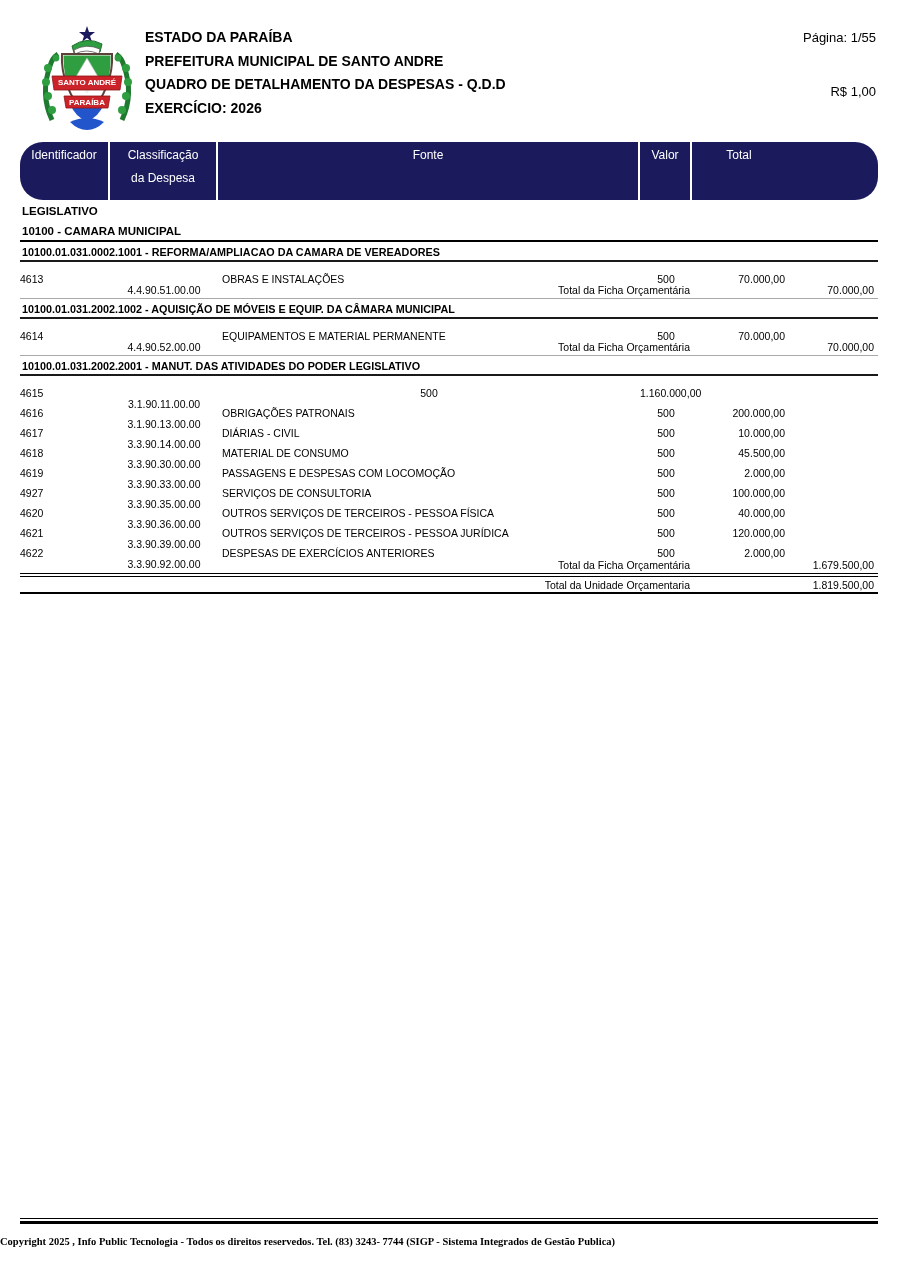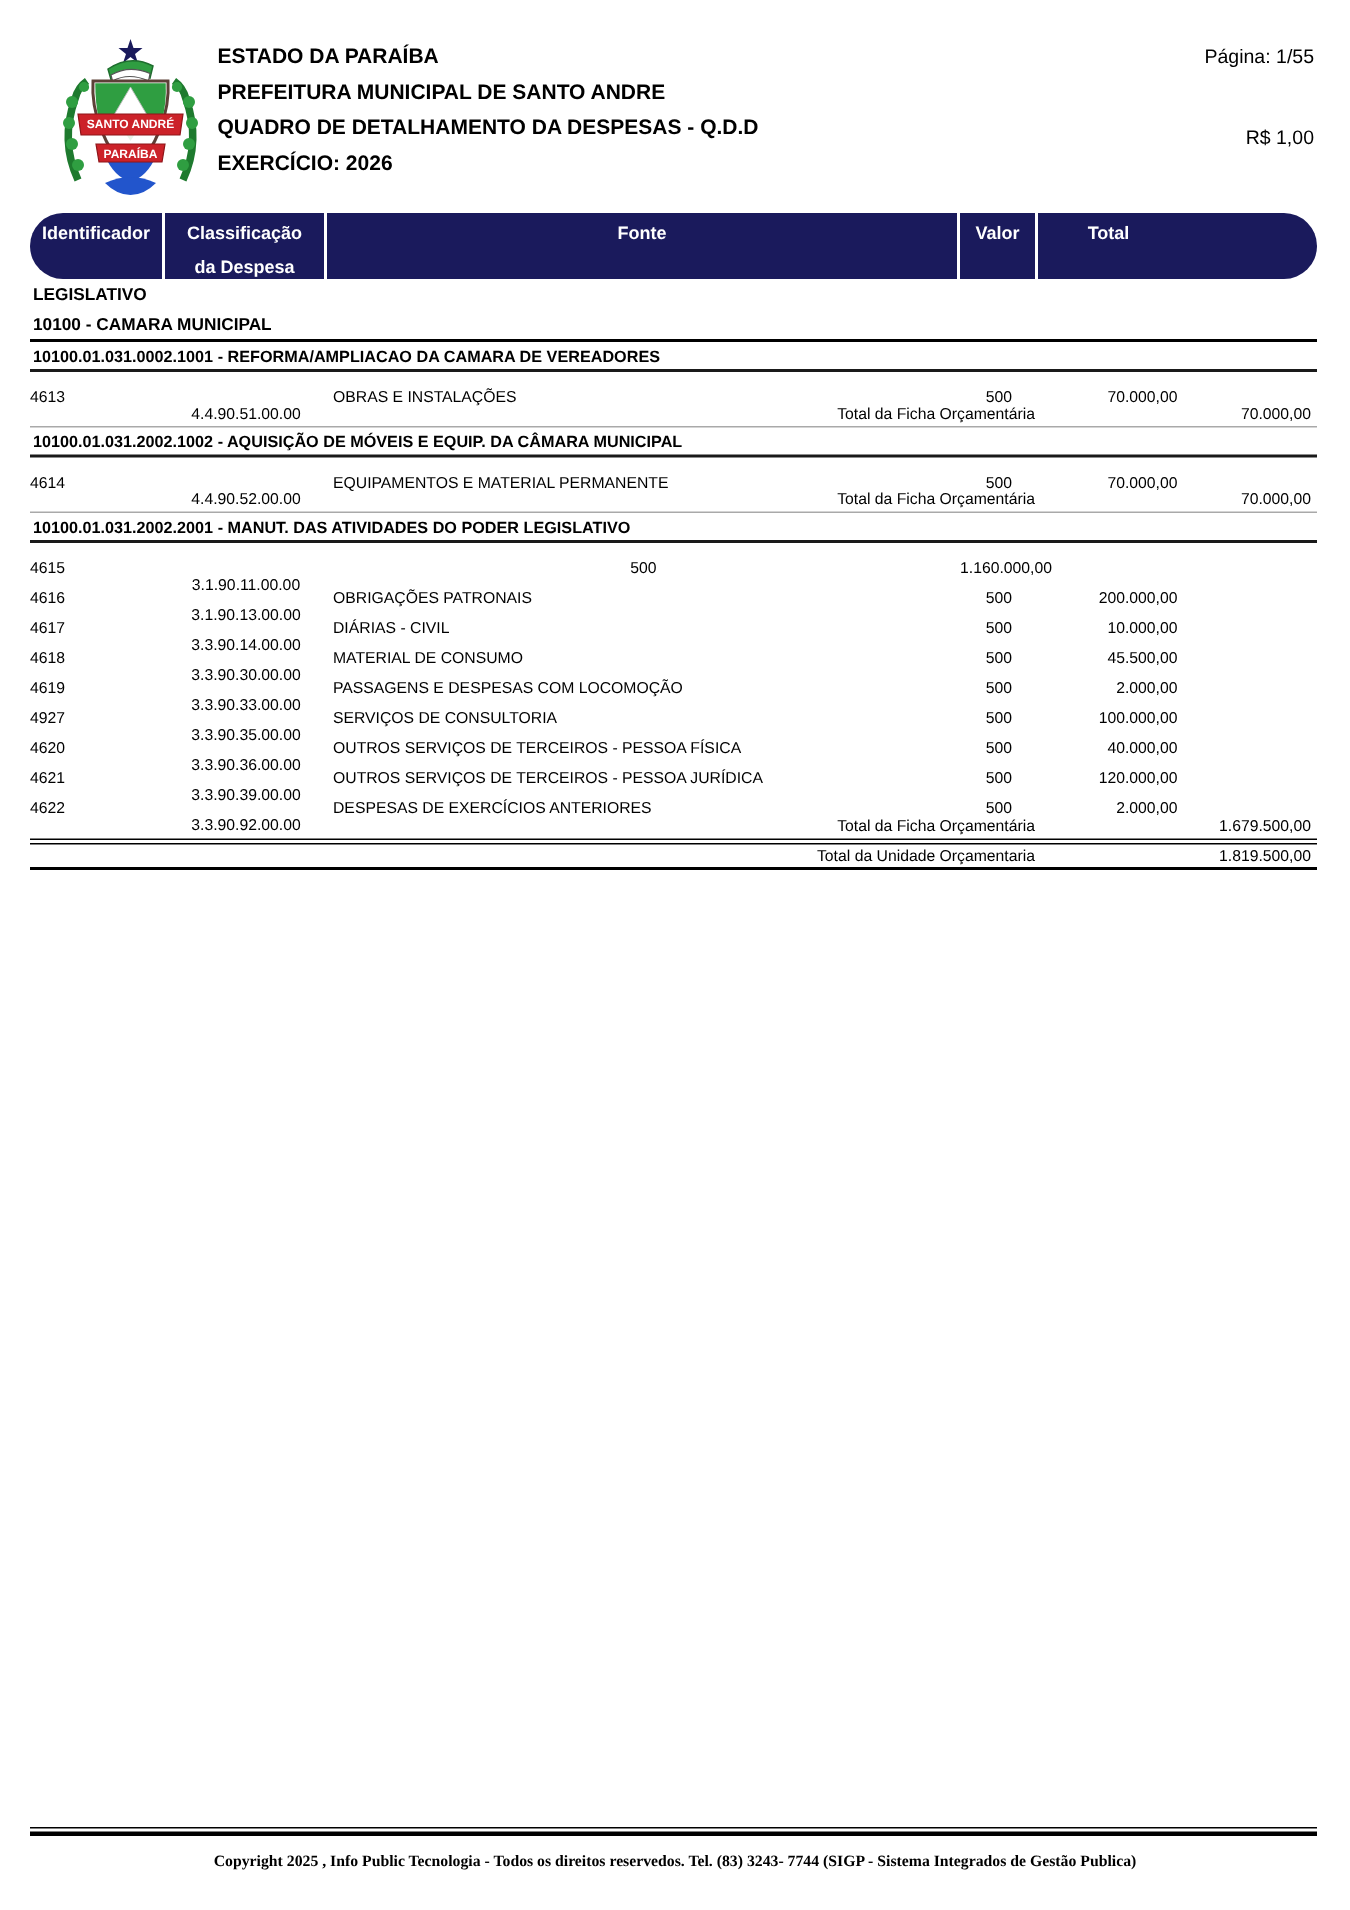--- a/index.html
+++ b/index.html
@@ -11,21 +11,21 @@
   .logo { position:absolute; left:36px; top:24px; width:102px; height:114px; }
   .title-block { position:absolute; left:145px; top:26px; }
   .title-line { font-weight:bold; font-size:14px; line-height:23.5px; white-space:nowrap; }
   .page-label { position:absolute; top:30px; right:24px; font-size:13px; }
   .currency-label { position:absolute; top:84px; right:24px; font-size:13px; }
 
   
   .table { position:absolute; left:20px; top:142px; width:858px; }
   .grid { display:grid; grid-template-columns:90px 108px 422px 52px 94px 92px; }
 
-  .thead { background:#1a1a5c; color:#fff; height:44px; font-weight:bold; font-size:12px;border-radius:23px; }
+  .thead { background:#1a1a5c; color:#fff; height:58px; font-weight:normal; font-size:12px;border-radius:23px; }
   .thead > div { border-right:2px solid #fff; padding-top:6px; text-align:center; line-height:15px; }
   .thead > div:last-child { border-right:none; }
   .th2 { display:block; margin-top:8px; }
 
   .group-row { height:21px; display:flex; align-items:center; font-weight:bold; font-size:11.5px; padding-left:2px; }
   .group-underline { border-bottom:2px solid #000; }
 
   .ficha-title { margin-top:2px; height:18px; display:flex; align-items:center; font-weight:bold; font-size:10.8px; padding-left:2px; border-bottom:2px solid #1a1a1a; }
 
   .data-row { height:20px; font-size:10.5px; align-items:center; }
@@ -38,21 +38,21 @@
 
   .total-row { height:17px; font-size:10.5px; font-weight:normal; align-items:center; }
   .total-row .tlabel { grid-column:1 / 5; text-align:right; padding-right:2px; }
   .total-row .tvalue { grid-column:6; text-align:right; padding-right:4px; }
   .gray-rule { border-bottom:1px solid #a9a9a9; }
   .double-rule { border-top:1px solid #000; height:4px; border-bottom:1px solid #000; }
   .thick-rule { border-bottom:2px solid #000; }
 
   
   .footer-rule { position:absolute; left:20px; bottom:49px; width:858px; border-top:1px solid #000; height:6px; border-bottom:3px solid #000; }
-  .footer-text { position:absolute; left:0; bottom:26px; width:900px; text-align:center;
+  .footer-text { position:absolute; left:0; bottom:26px; width:900px; text-align:left;
                  font-family:"Liberation Serif","DejaVu Serif",serif; font-weight:bold; font-size:10.5px; }
 </style>
 </head>
 <body>
 
 <div class="page">
 
   <svg class="logo" viewBox="0 0 102 114">
 
     <path fill="#1a1a5c" d="M51 2 L53 8 L59 8 L54 12 L56 18 L51 14 L46 18 L48 12 L43 8 L49 8 Z"></path>

